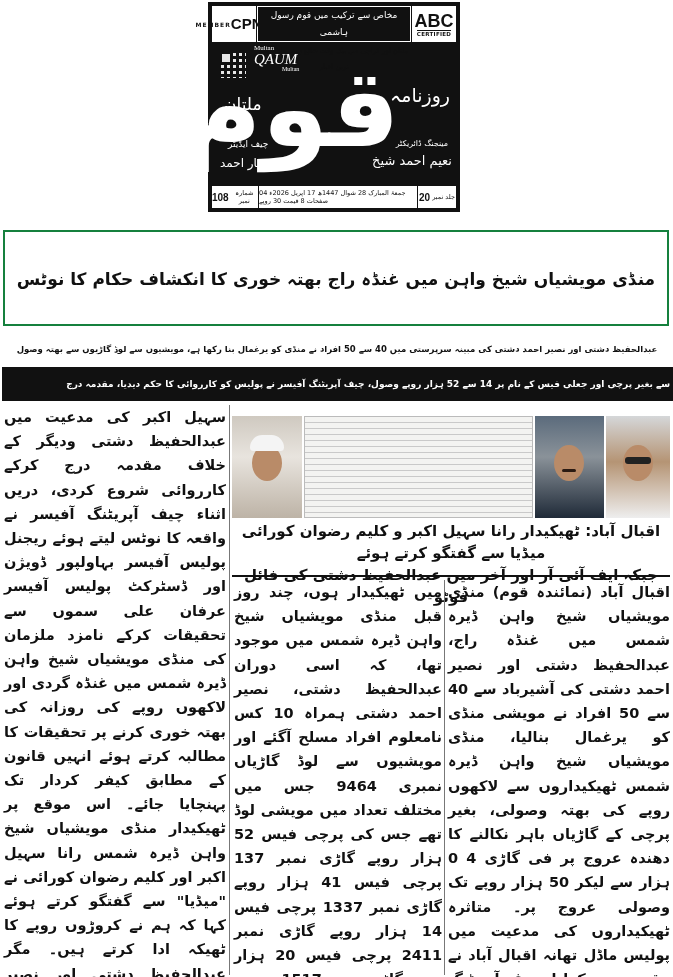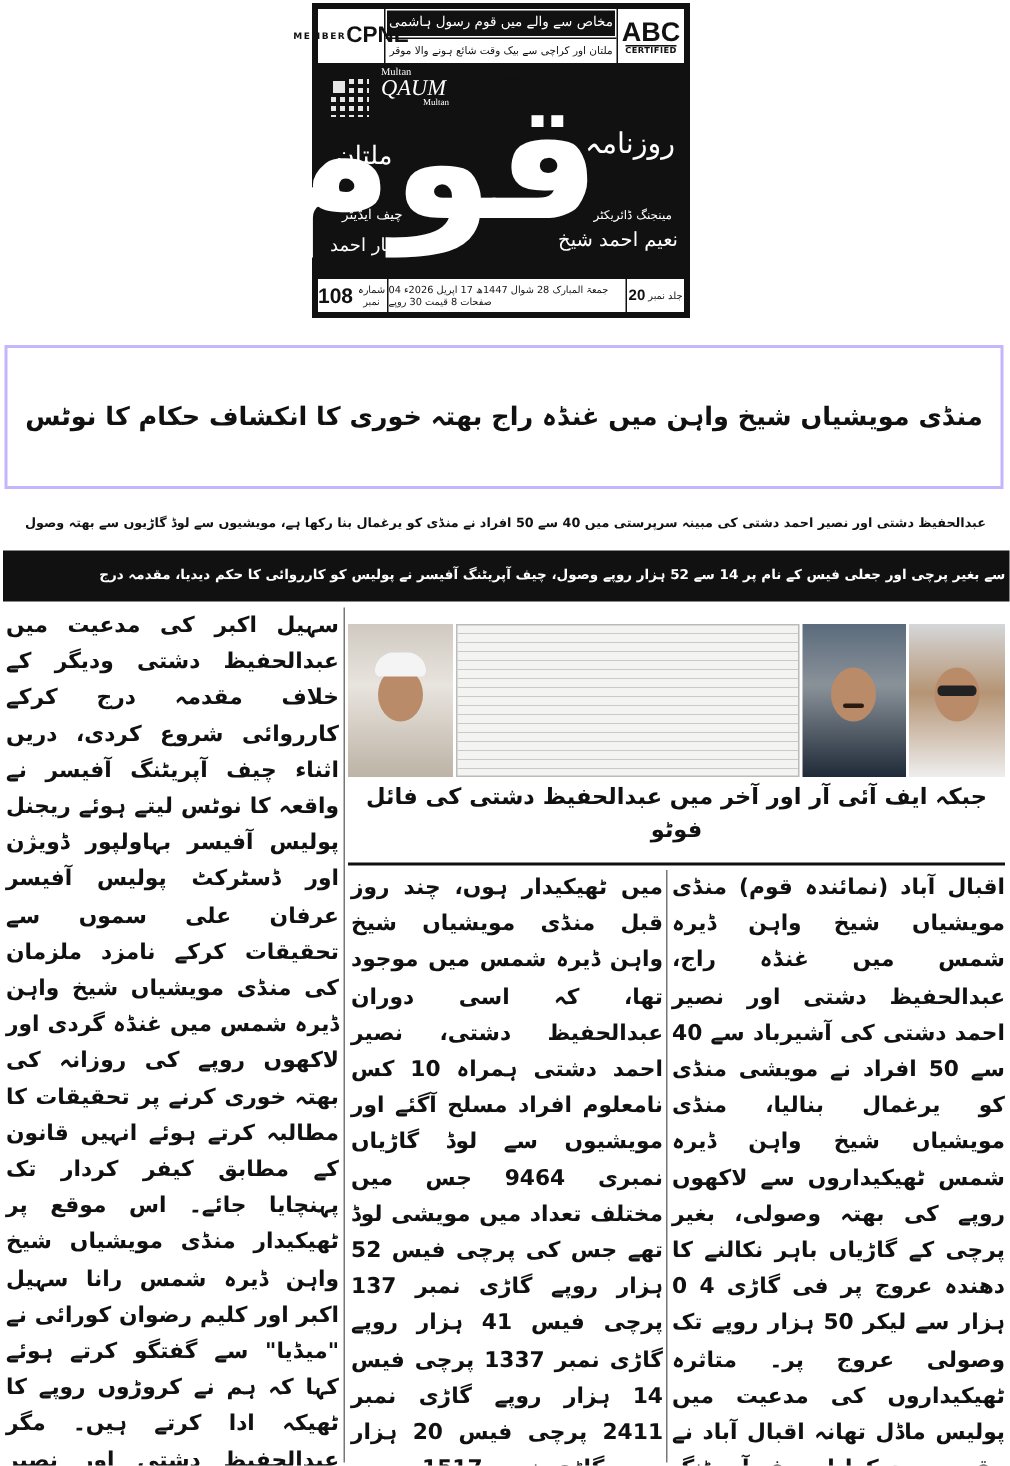--- a/index.html
+++ b/index.html
@@ -46,25 +46,25 @@
   .ce-name  { position:absolute; left:10px; top:152px; color:#fff; font-size:12px; }
 
   #masthead .datebar { position:absolute; left:2px; right:2px; bottom:2px; height:22px; background:#fff;
                        display:flex; align-items:center; font-size:6.5px; }
   .datebar .vol { width:38px; text-align:center; border-left:1.5px solid #111; height:100%;
                   display:flex; align-items:center; justify-content:center; gap:2px; }
   .datebar .vol b { font-family:"Liberation Sans", sans-serif; font-size:10px; }
   .datebar .date { flex:1; text-align:left; }
   .datebar .iss { width:46px; text-align:center; border-right:1.5px solid #111; height:100%;
                   display:flex; align-items:center; justify-content:center; gap:2px; }
-  .datebar .iss b { font-family:"Liberation Sans", sans-serif; font-size:14px; }
+  .datebar .iss b { font-family:"Liberation Sans", sans-serif; font-size:10px; }
 
   
   #headline-box { position:absolute; left:3px; top:230px; width:666px; height:96px;
-                  border:2px solid #c4b5fd; box-sizing:border-box; display:flex; align-items:center;
+                  border:2px solid #15803d; box-sizing:border-box; display:flex; align-items:flex-end;
                   justify-content:center; }
   #headline { font-size:42px; font-weight:bold; white-space:nowrap; letter-spacing:-1px;
               transform:scaleX(0.82); line-height:90px; }
 
   #subhead1 { position:absolute; left:4px; top:335px; width:666px; height:28px; font-size:17px;
               font-weight:bold; white-space:nowrap; text-align:center; line-height:28px;
               overflow:hidden; }
   #subhead2 { position:absolute; left:2px; top:367px; width:670px; height:34px; background:#111; color:#fff;
               font-size:17px; font-weight:bold; white-space:nowrap; text-align:center; line-height:34px;
               overflow:hidden;padding-left:48px; }
@@ -102,21 +102,21 @@
 </head>
 <body>
 
 <div id="masthead">
   <div class="topbar">
     <div class="badge-cpne">
       <span class="small">MEMBER</span>
       <span class="big">CPNE</span>
     </div>
     <div class="tagline rtl">
-      <div class="t1">مخاص سے والے میں قوم رسول ہاشمی</div>
+      <div class="t1">مخاص سے ترکیب میں قوم رسول ہاشمی</div>
       <div class="t2">ملتان اور کراچی سے بیک وقت شائع ہونے والا موقر ترین اخبار</div>
     </div>
     <div class="badge-abc">
       <span class="big">ABC</span>
       <span class="small">CERTIFIED</span>
     </div>
   </div>
 
   <div class="qr"></div>
   <div class="daily-en">
@@ -158,20 +158,21 @@
   </div>
   <div class="photo docs"></div>
   <div class="photo person2">
     <div class="face mustache"></div>
   </div>
   <div class="photo person3">
     <div class="face glasses"></div>
   </div>
 </div>
 <div id="caption" class="rtl">
+  <div>اقبال آباد: ٹھیکیدار رانا سہیل اکبر و کلیم رضوان کورائی میڈیا سے گفتگو کرتے ہوئے</div>
   <div>جبکہ ایف آئی آر اور آخر میں عبدالحفیظ دشتی کی فائل فوٹو</div>
 </div>
 <div id="caption-rule"></div>
 
 <div class="vrule" style="left:444px; top:580px; height:395px;"></div>
 <div class="vrule" style="left:229px; top:405px; height:570px;"></div>
 
 <div id="col-right" class="col rtl">
   <p>اقبال آباد (نمائندہ قوم) منڈی مویشیاں شیخ واہن ڈیرہ شمس میں غنڈہ راج، عبدالحفیظ دشتی اور نصیر احمد دشتی کی آشیرباد سے 40 سے 50 افراد نے مویشی منڈی کو یرغمال بنالیا، منڈی مویشیاں شیخ واہن ڈیرہ شمس ٹھیکیداروں سے لاکھوں روپے کی بھتہ وصولی، بغیر پرچی کے گاڑیاں باہر نکالنے کا دھندہ عروج پر فی گاڑی 4 0 ہزار سے لیکر 50 ہزار روپے تک وصولی عروج پر۔ متاثرہ ٹھیکیداروں کی مدعیت میں پولیس ماڈل تھانہ اقبال آباد نے مقدمہ درج کرلیا، چیف آپریٹنگ آفیسر بہاولپور ڈویژن کا نوٹس، تفصیل کے مطابق کیٹل فارم مینجمنٹ اتھارٹی بہاولپور کے زیر انتظام شیخ واہن ڈیرہ شمس کے ٹھیکیدار فیصل آباد کے رہائشی رانا سہیل اکبر نے ماڈل تھانہ اقبال آباد پولیس کو دی جانیوالی اپنی تحریری درخواست میں شکایت میں بیان کیا کہ وہ منڈی مویشیاں شیخ واہن ڈیرہ شمس</p>
 </div>

